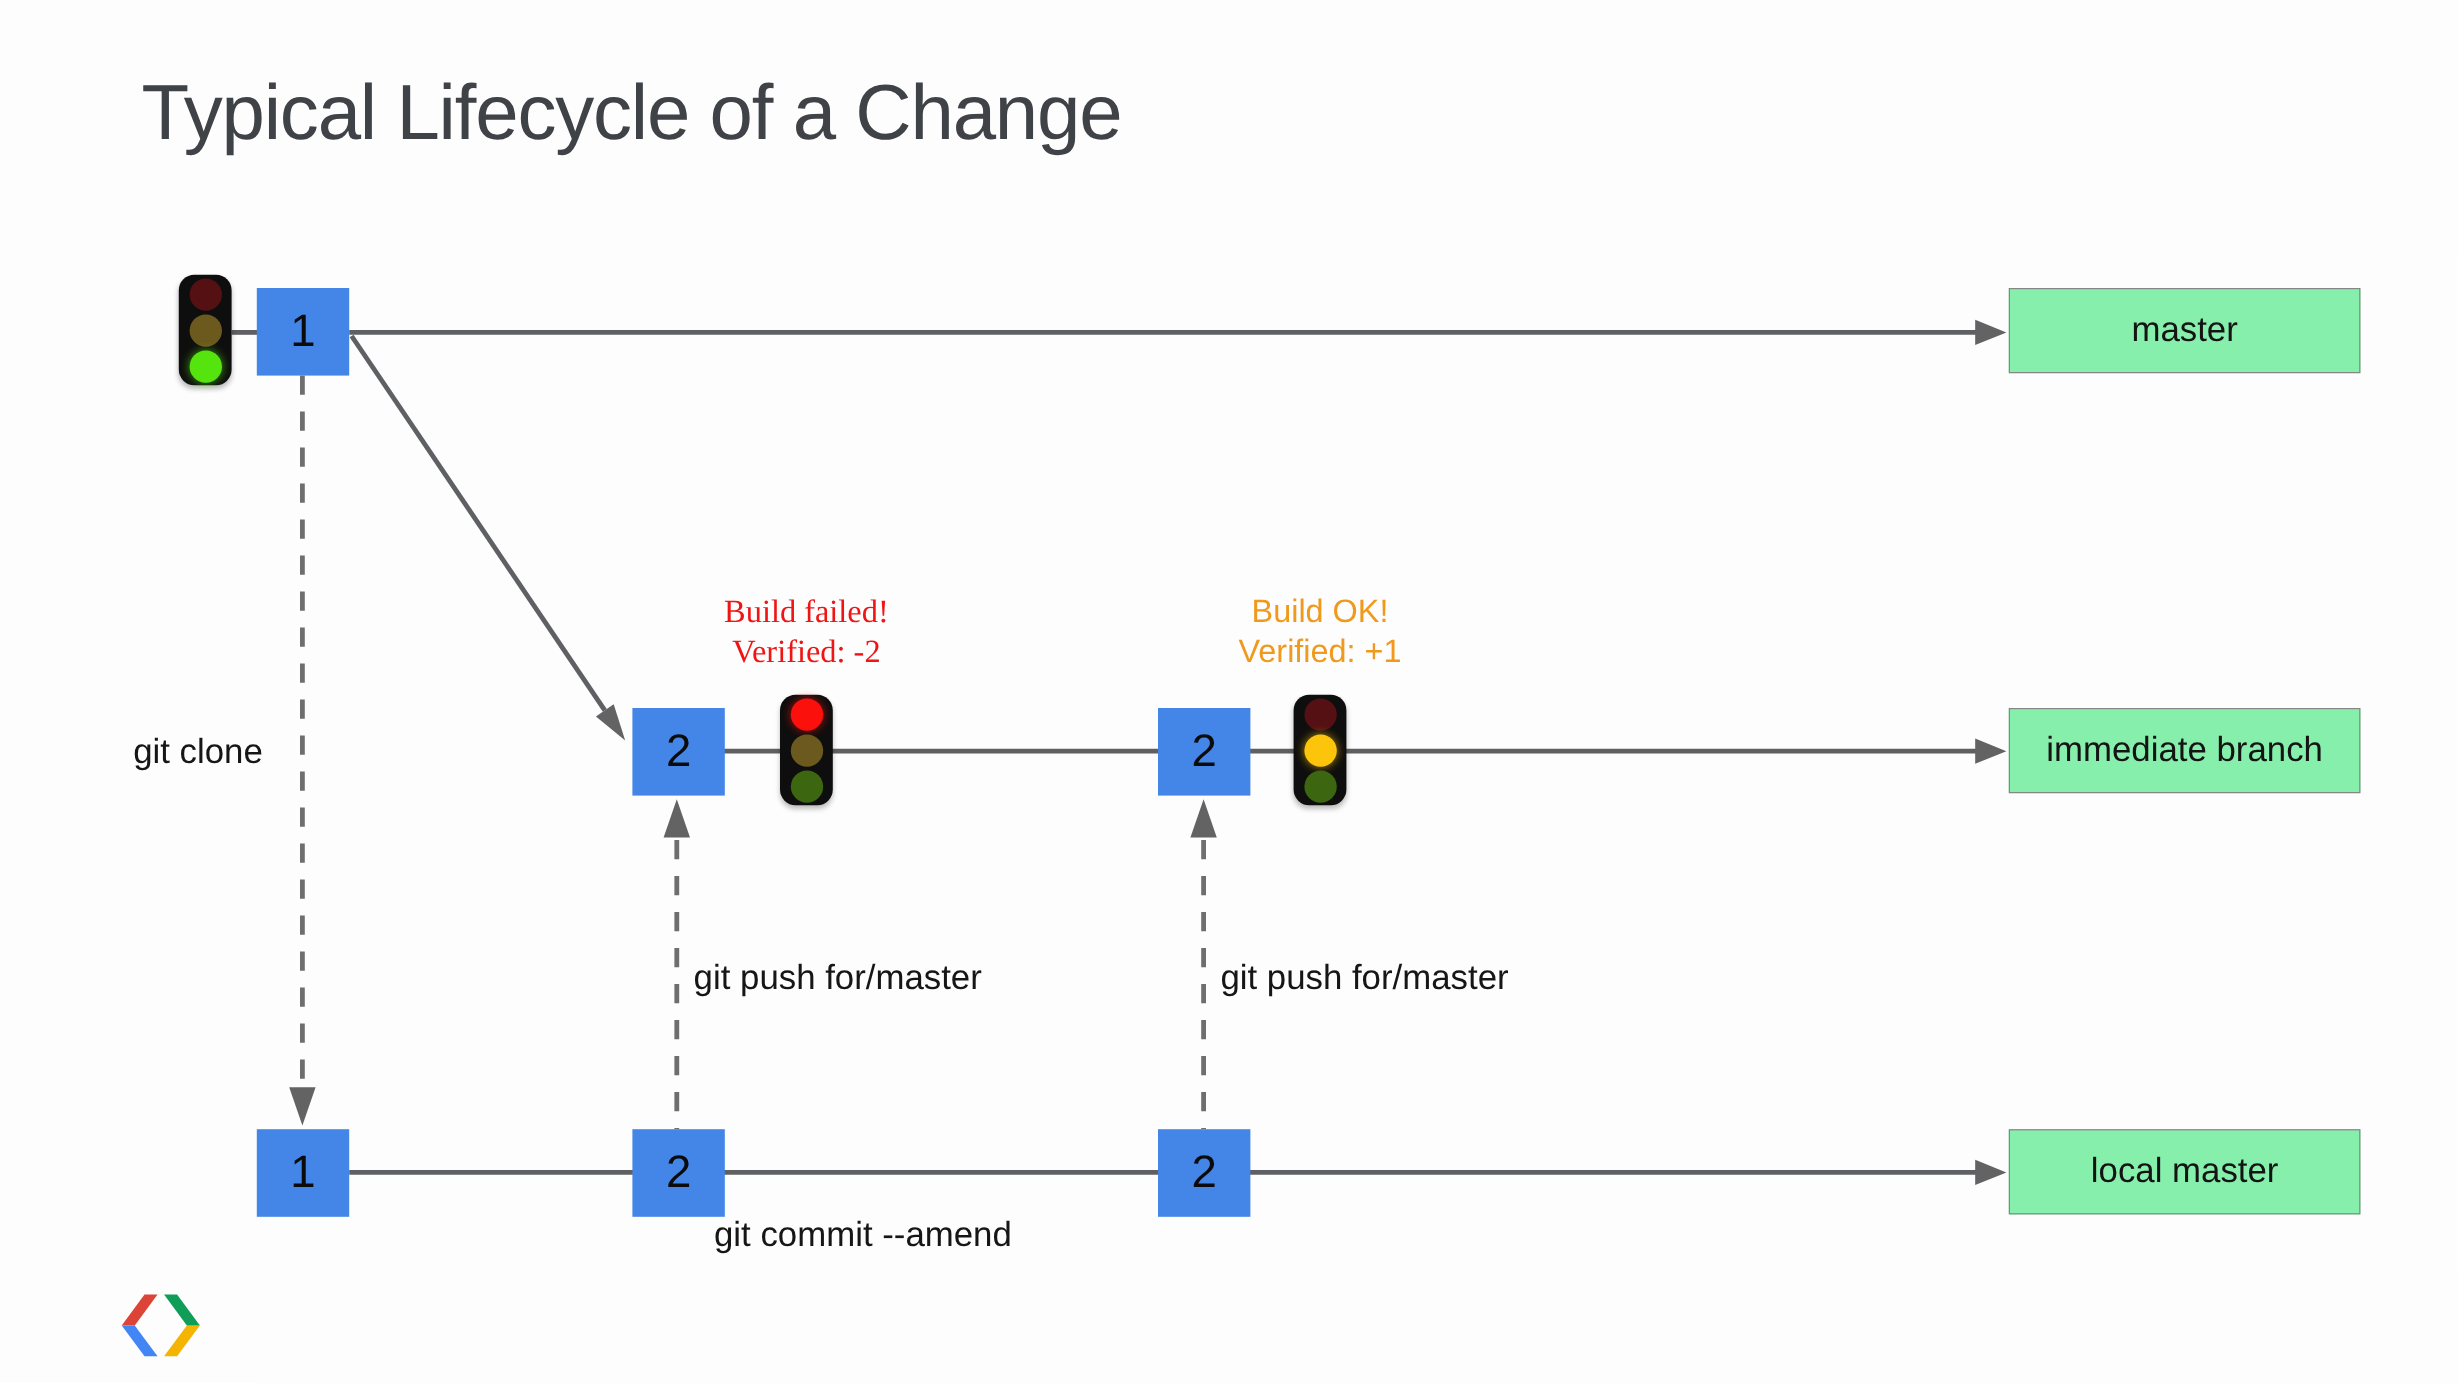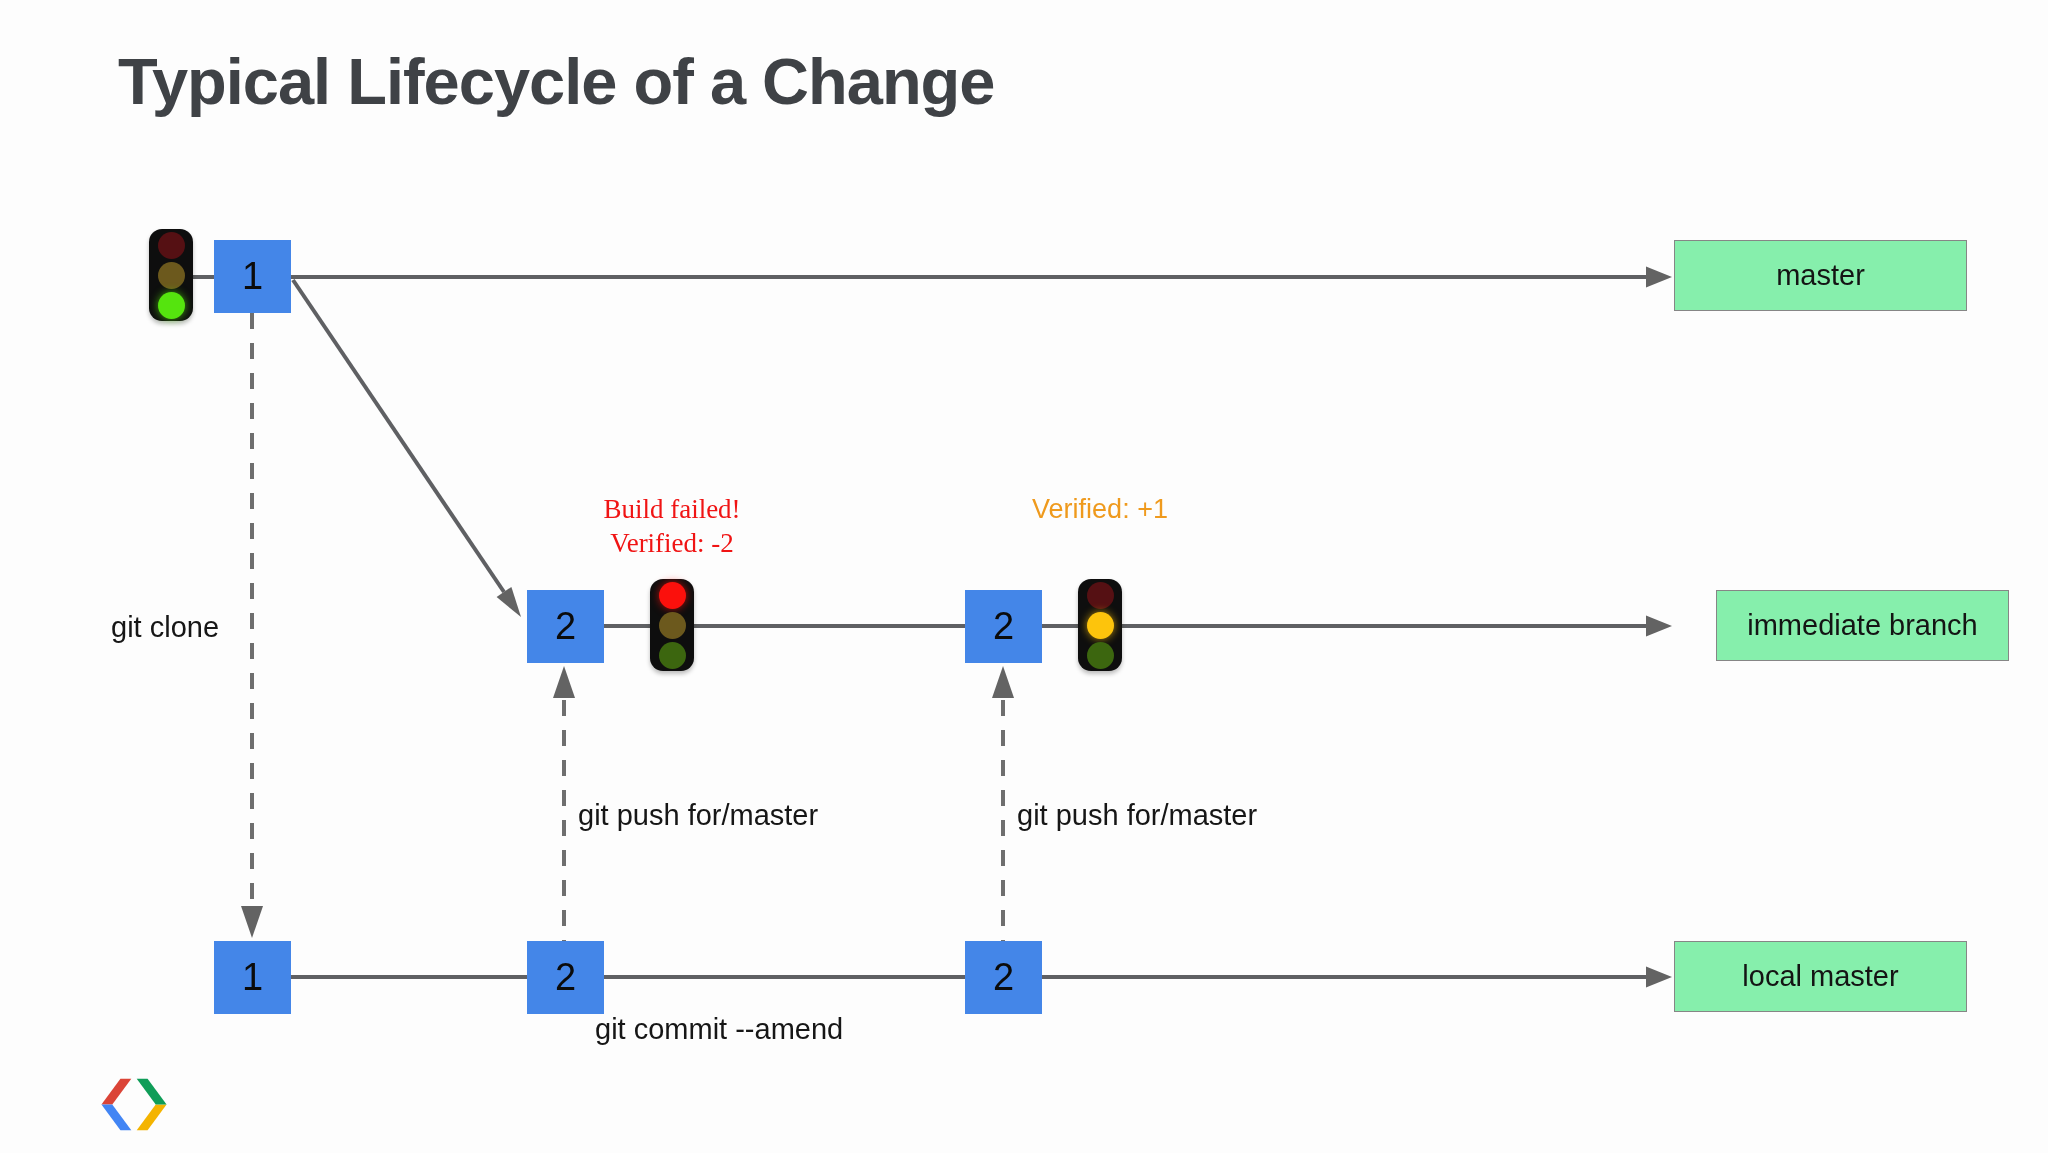--- a/index.html
+++ b/index.html
@@ -1,22 +1,22 @@
 <!DOCTYPE html>
 <html><head>
 <meta charset="utf-8">
 <style>
   html,body{margin:0;padding:0;background:#ffffff;}
   .slide{
     position:relative;width:2048px;height:1153px;background:#fdfdfd;
     font-family:"Liberation Sans", sans-serif;overflow:hidden;
   }
   .title{
-    position:absolute;left:118px;top:44px;margin:0;
-    font-size:65px;font-weight:700;color:#3f4246;letter-spacing:-1px;
+    position:absolute;left:118px;top:56px;margin:0;
+    font-size:65px;font-weight:400;color:#3f4246;letter-spacing:-1px;
   }
   .connectors{position:absolute;left:0;top:0;z-index:1;}
   .connectors line.solid{stroke:#5f6063;stroke-width:4;}
   .connectors line.dashed{stroke:#6e6e6e;stroke-width:4;stroke-dasharray:16 14;}
   .connectors polygon{fill:#636363;}
   .commit-box{
     position:absolute;width:77px;height:73px;background:#4486e8;z-index:2;
     display:flex;align-items:center;justify-content:center;
     font-size:38px;color:#0b0b0b;
   }
@@ -99,28 +99,29 @@
   </div>
 
   <div class="commit-box" style="left:214px;top:240px">1</div>
   <div class="commit-box" style="left:527px;top:590px">2</div>
   <div class="commit-box" style="left:965px;top:590px">2</div>
   <div class="commit-box" style="left:214px;top:941px">1</div>
   <div class="commit-box" style="left:527px;top:941px">2</div>
   <div class="commit-box" style="left:965px;top:941px">2</div>
 
   <div class="branch-box" style="left:1674px;top:240px">master</div>
-  <div class="branch-box" style="left:1716px;top:590px">immediate branch</div>
+  <div class="branch-box" style="left:1674px;top:590px">immediate branch</div>
   <div class="branch-box" style="left:1674px;top:941px">local master</div>
 
   <div class="status status-fail" style="left:532px;top:492px">
     <div>Build failed!</div>
     <div>Verified: -2</div>
   </div>
   <div class="status status-ok" style="left:960px;top:492px">
+    <div>Build OK!</div>
     <div>Verified: +1</div>
   </div>
 
   <div class="action-label" style="left:111px;top:610px;width:145px;text-align:left">git clone</div>
   <div class="action-label" style="left:578px;top:798px">git push for/master</div>
   <div class="action-label" style="left:1017px;top:798px">git push for/master</div>
   <div class="action-label" style="left:595px;top:1012px;width:400px;">git commit --amend</div>
 
   <svg class="logo" width="68" height="57" viewBox="0 0 100 84">
     <polygon points="2,42 30,4 46,4 18,42" fill="#DB4437"></polygon>

